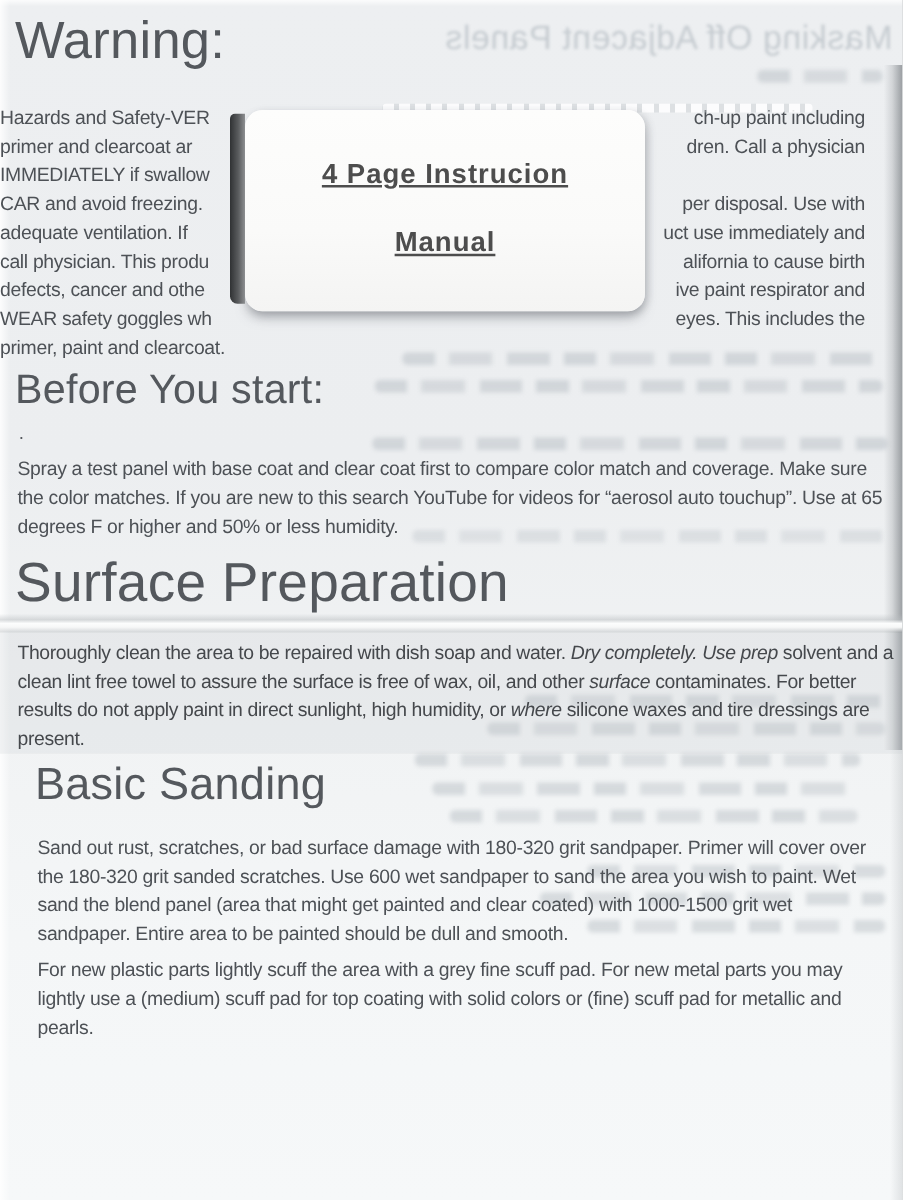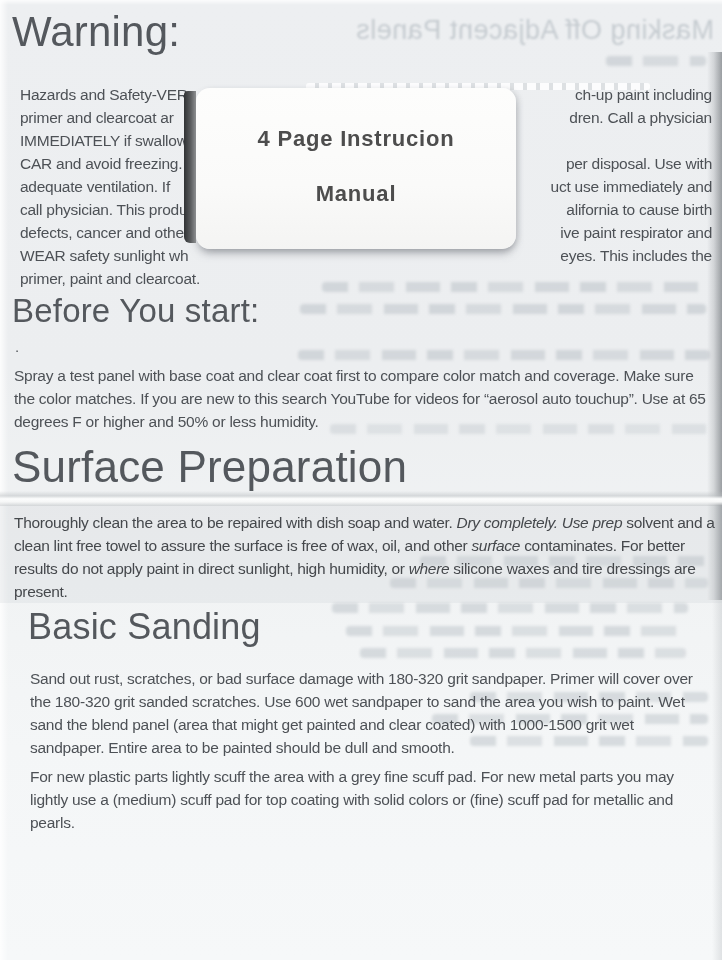--- a/index.html
+++ b/index.html
@@ -35,21 +35,21 @@
 
   
   .h { position:absolute; color:#54585d; font-weight:400; letter-spacing:.2px; white-space:nowrap; }
   .h-warning { left:12px; top:8px;  font-size:42px; }
   .h-before  { left:12px; top:292px; font-size:33px; }
   .h-surface { left:12px; top:442px; font-size:44px; }
   .h-basic   { left:28px; top:606px; font-size:36px; }
 
   
   .para { position:absolute; font-size:15.5px; line-height:23px; letter-spacing:-0.25px; color:#4d5156; }
-  .p-warning { left:20px; top:83px;  width:692px; }
+  .p-warning { left:0; top:83px;  width:692px; }
   .p-before  { left:14px; top:364px; width:700px; }
   .p-surface { left:14px; top:511px; width:702px; letter-spacing:-0.3px; color:#45484c; }
   .p-basic   { left:30px; top:667px; width:670px; }
   .p-final   { left:30px; top:765px; width:670px; }
   .stray-dot { position:absolute; left:15px; top:338px; font-size:15px; color:#55595e; }
 
   .wline { display:flex; justify-content:space-between; height:23px; white-space:nowrap; overflow:hidden; }
 
   
   .perforation { position:absolute; left:306px; top:83px; width:344px; height:7px; opacity:.9; filter:blur(.4px);
@@ -58,21 +58,21 @@
   .label-card {
     position:absolute; left:196px; top:88px; width:320px; height:161px; z-index:5;
     background:linear-gradient(180deg,#fdfdfc 0%, #fafaf9 60%, #f4f4f3 100%);
     border-radius:14px;
     box-shadow:0 6px 9px -2px rgba(105,110,116,.55), 3px 1px 5px rgba(140,144,148,.25);
     text-align:center;
   }
   .label-edge { position:absolute; left:-12px; top:3px; width:12px; height:152px;
     background:linear-gradient(90deg,#303234 0%, #5a5c5e 55%, #8d8f91 100%);
     border-radius:4px 0 0 6px; filter:blur(.4px); }
-  .label-line { font-weight:700; font-size:22px; color:#4d4d4d; letter-spacing:.8px; }
+  .label-line { font-weight:700; font-size:22px; color:#4d4d4d; letter-spacing:.8px;text-decoration:underline; }
   .label-line1 { margin-top:38px; }
   .label-line2 { margin-top:29px; }
 
   
   .sheet-seam { position:absolute; left:0; top:491px; width:100%; height:15px;
     background:linear-gradient(180deg, rgba(186,190,193,0) 0%, rgba(186,190,193,.5) 32%, #fcfdfd 52%, #f6f7f7 72%, rgba(148,153,158,.32) 100%); }
   .lower-band { position:absolute; left:0; top:506px; width:100%; height:97px; background:rgba(196,200,203,.2); }
 
   em { font-style:italic; }
 </style>
@@ -126,21 +126,21 @@
         </div>
         <div class="wline">
           <span>call physician. This produ</span>
           <span>alifornia to cause birth</span>
         </div>
         <div class="wline">
           <span>defects, cancer and othe</span>
           <span>ive paint respirator and</span>
         </div>
         <div class="wline">
-          <span>WEAR safety sunlight wh</span>
+          <span>WEAR safety goggles wh</span>
           <span>eyes. This includes the</span>
         </div>
       </div>
     <div>primer, paint and clearcoat.</div>
   </div>
 
   <div class="perforation"></div>
   <div class="label-card">
     <div class="label-edge"></div>
     <div class="label-line label-line1">4 Page Instrucion</div>

